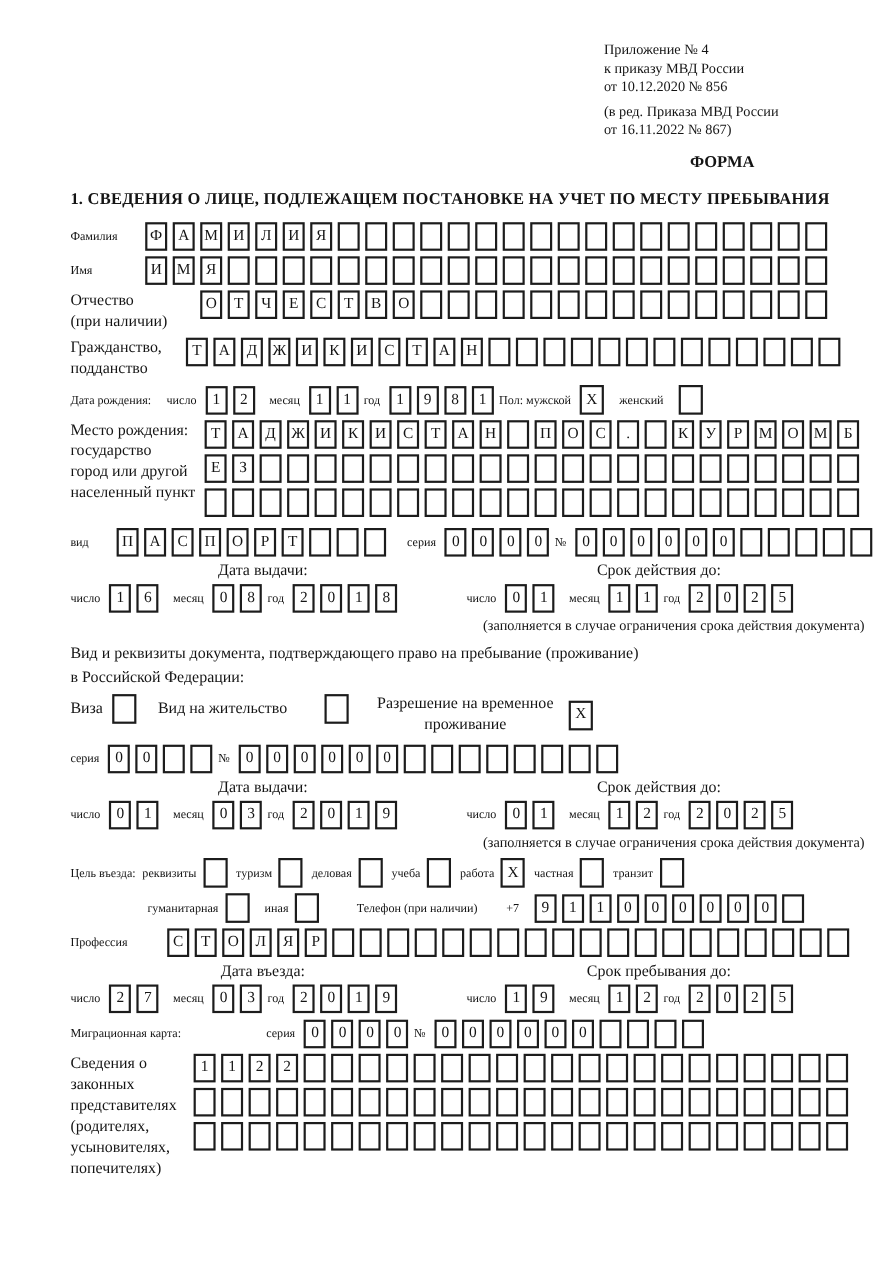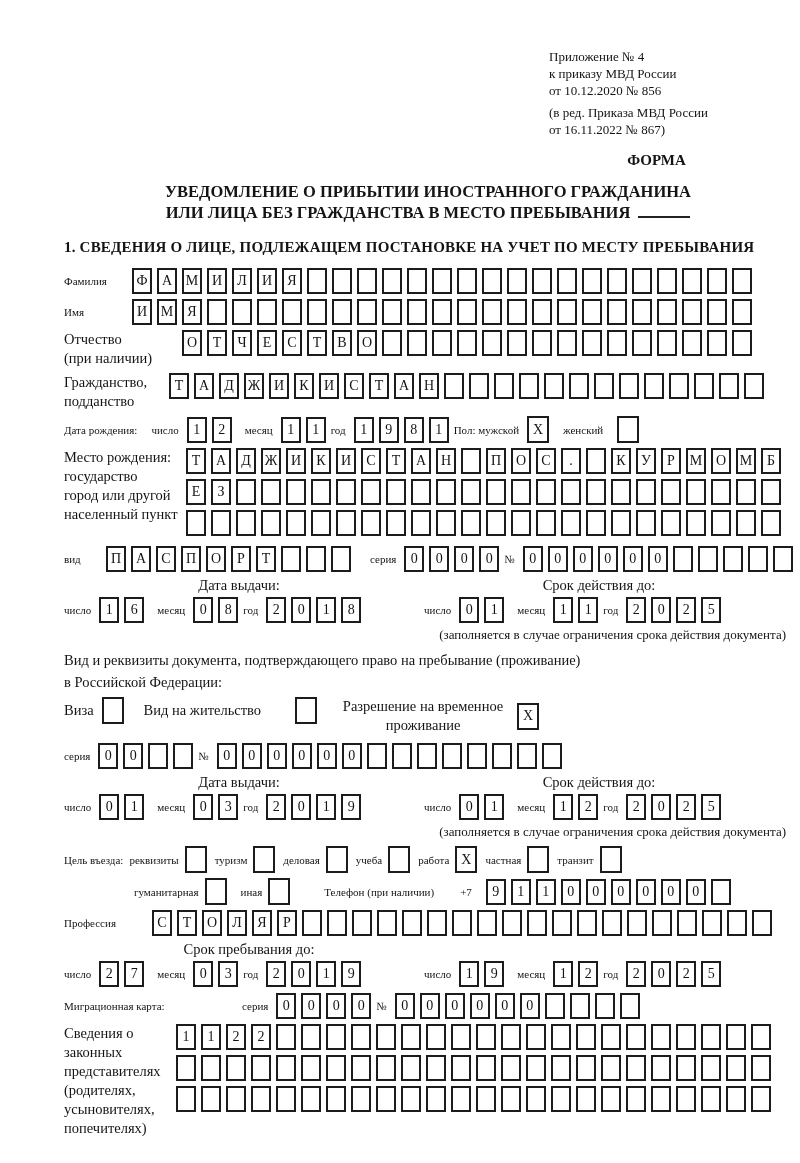--- a/index.html
+++ b/index.html
@@ -1,18 +1,18 @@
 <!DOCTYPE html>
 <html><head>
 <meta charset="utf-8">
 <style>
   html,body{margin:0;padding:0;background:#fff;}
   body{width:800px;height:1163px;overflow:hidden;color:#141414;
        font-family:"Liberation Serif",serif;}
-  .page{box-sizing:border-box;width:800px;height:940px;padding:48px 8px 0 64px;}
+  .page{box-sizing:border-box;width:800px;height:940px;padding:36px 8px 0 64px;}
 
   .annex{width:215px;margin-left:auto;margin-right:28px;font-size:13px;line-height:17px;}
   .annex .gap{height:5px;}
   .forma{width:215px;margin-left:auto;margin-right:28px;text-align:center;
          font-weight:bold;font-size:15px;margin-top:14px;}
 
   .title{text-align:center;font-weight:bold;font-size:16.5px;line-height:21px;margin-top:12px;}
   .uline{display:inline-block;width:52px;border-bottom:2px solid #222;height:14px;margin-left:8px;}
   .sect{font-weight:bold;font-size:15px;margin-top:16px;letter-spacing:.2px;}
 
@@ -56,26 +56,20 @@
   <div class="annex">
     <div>Приложение № 4</div>
     <div>к приказу МВД России</div>
     <div>от 10.12.2020 № 856</div>
     <div class="gap"></div>
     <div>(в ред. Приказа МВД России</div>
     <div>от 16.11.2022 № 867)</div>
   </div>
   <div class="forma">ФОРМА</div>
 
-  <div class="title">
-    <div>УВЕДОМЛЕНИЕ О ПРИБЫТИИ ИНОСТРАННОГО ГРАЖДАНИНА</div>
-    <div>
-      <span>ИЛИ ЛИЦА БЕЗ ГРАЖДАНСТВА В МЕСТО ПРЕБЫВАНИЯ</span><span class="uline"></span>
-    </div>
-  </div>
 
   <div class="sect">1. СВЕДЕНИЯ О ЛИЦЕ, ПОДЛЕЖАЩЕМ ПОСТАНОВКЕ НА УЧЕТ ПО МЕСТУ ПРЕБЫВАНИЯ</div>
 
   <div class="frow mt12">
     <span class="lbl" style="width:68px">Фамилия</span>
     <span class="cells">
         <span class="cell">Ф</span>
         <span class="cell">А</span>
         <span class="cell">М</span>
         <span class="cell">И</span>
@@ -617,20 +611,21 @@
         <span class="cell"></span>
         <span class="cell"></span>
         <span class="cell"></span>
         <span class="cell"></span>
         <span class="cell"></span>
         <span class="cell"></span>
       </span>
   </div>
 
   <div class="hdrrow">
+    <span class="hdrl">Дата въезда:</span>
     <span class="hdrr">Срок пребывания до:</span>
   </div>
   <div class="daterow">
     <span class="dgroup dgl">
       <span class="lbl">число</span>
         <span class="sp8"></span>
       <span class="cells">
           <span class="cell">2</span>
           <span class="cell">7</span>
         </span>

